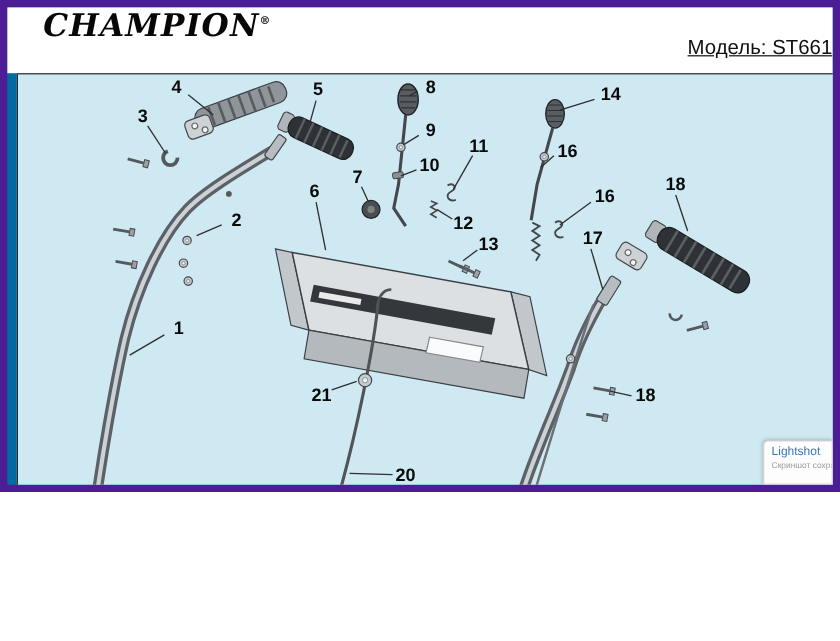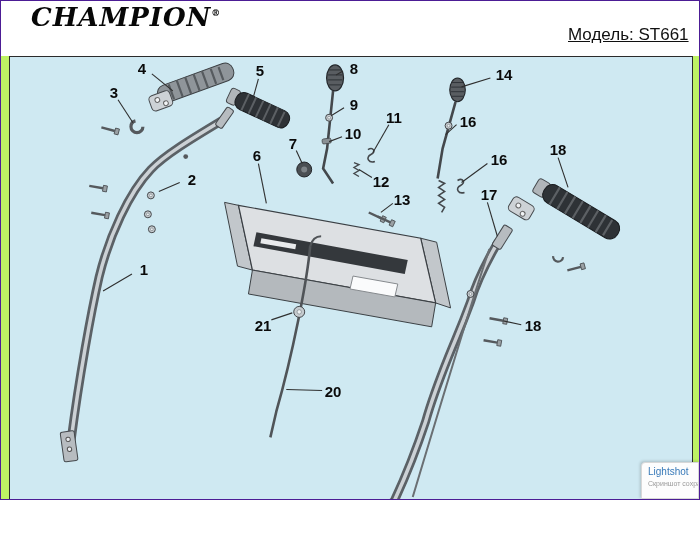--- a/index.html
+++ b/index.html
@@ -1,20 +1,20 @@
 <!DOCTYPE html>
 <html style="--panel-bg: #cfe9f2; --tagline-gold: #e8b400; --lightshot-blue: #3779b8; --line-color: #2e2e2e;"><head>
 <meta charset="utf-8">
 <style>
   * { box-sizing: border-box; margin: 0; padding: 0; }
   html, body { width: 700px; height: 534px; }
   body { font-family: "Liberation Sans", sans-serif; background: #fff; }
 
-  .page { position: relative; width: 700px; height: 500px; background: #bef264;
-          border: 1px solid #4c1d95; overflow: hidden; }
+  .page { position: relative; width: 700px; height: 410px; background: #0369a1;
+          border: 6px solid #4c1d95; overflow: hidden; }
 
   
   .header { position: absolute; left: 0; top: 0; right: 0; height: 55px; background: #fff; }
   .logo { position: absolute; left: 30px; top: 3px; width: 170px; }
   .brand { font-family: "DejaVu Serif", serif; font-style: italic; font-weight: bold;
            font-size: 26px; line-height: 1.05; letter-spacing: 1px; color: #070707; }
   .reg { font-size: 9px; vertical-align: super; letter-spacing: 0; }
   .tagline { font-family: "DejaVu Serif", serif; font-style: italic; font-weight: bold;
              font-size: 15px; color: var(--tagline-gold, #e8b400); text-align: right; padding-right: 4px;
              margin-top: -2px;

